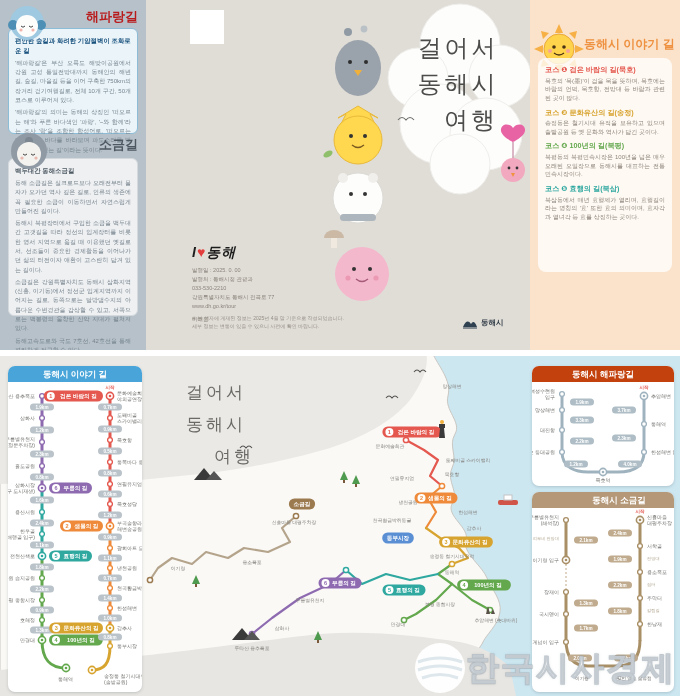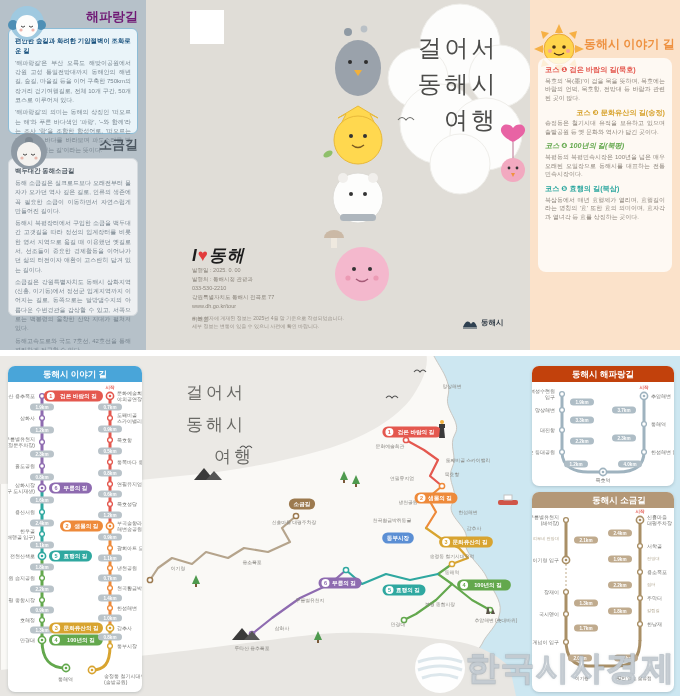--- a/index.html
+++ b/index.html
@@ -5,21 +5,21 @@
   html,body{margin:0;padding:0;}
   .page{position:relative;width:680px;height:696px;background:#fff;overflow:hidden;
         font-family:"Liberation Sans","DejaVu Sans",sans-serif;}
   
   .panel-left{position:absolute;left:0;top:0;width:146px;height:350px;background:#b6c1c9;}
   .panel-center{position:absolute;left:146px;top:0;width:384px;height:350px;background:#e0ddd7;}
   .panel-right{position:absolute;left:530px;top:0;width:150px;height:350px;background:#fbe2ca;}
   .gap-strip{position:absolute;left:0;top:350px;width:680px;height:6px;background:#ffffff;z-index:5;}
 
   .pl-title{position:absolute;font-size:13px;font-weight:bold;text-align:right;width:86px;left:52px;}
-  .pl-title.hp{top:8px;color:#701a75;}
+  .pl-title.hp{top:8px;color:#b91c1c;}
   .pl-title.sg{top:136px;color:#4d5862;}
   .pl-card{position:absolute;left:8px;width:130px;box-sizing:border-box;border-radius:6px;
            padding:7px 6px;font-size:6px;color:#78858f;line-height:1.55;}
   .pl-card.hp{top:28px;height:106px;background:#eaf4f9;border:1px solid #8cbcd6;}
   .pl-card.sg{top:158px;height:158px;background:#eef0f2;border:1px solid #d4d9dd;}
   .pl-card .sub{font-weight:bold;margin:0 0 3px;font-size:6.4px;}
   .pl-card.hp .sub{color:#17507d;}
   .pl-card.sg .sub{color:#4d5862;}
   .pl-card p{margin:0 0 3px;text-align:justify;}
   .mascot{position:absolute;z-index:2;}
@@ -27,21 +27,21 @@
   .mascot.m2{left:8px;top:128px;}
 
   .qr-box{position:absolute;left:44px;top:10px;width:30px;height:30px;background:#fff;padding:2px;}
   .cloud-wrap{position:absolute;left:236px;top:2px;width:150px;height:195px;}
   .cloud-title{position:absolute;left:250px;top:30px;width:124px;text-align:center;z-index:3;
                font-size:24px;color:#4c4c4a;letter-spacing:3px;line-height:1.5;font-weight:400;}
   .cloud-title .ln3{padding-left:26px;}
   .totem{position:absolute;left:172px;top:22px;z-index:2;}
   .pinkbird{position:absolute;left:350px;top:122px;z-index:4;}
   .gulls{position:absolute;left:250px;top:112px;z-index:4;}
-  .ilove{position:absolute;left:46px;top:244px;font-size:17px;font-weight:bold;color:#1c1c1c;
+  .ilove{position:absolute;left:46px;top:244px;font-size:14px;font-weight:bold;color:#1c1c1c;
          font-style:italic;letter-spacing:1px;}
   .ilove .heart{color:#e23c3c;font-style:normal;}
   .pub{position:absolute;left:46px;top:266px;font-size:5.5px;color:#8b857c;line-height:1.65;}
   .pub .nfp{margin-top:4px;}
   .notice{position:absolute;left:46px;top:314px;font-size:5px;color:#948e85;line-height:1.6;}
   .citylogo{position:absolute;left:316px;top:316px;display:flex;align-items:center;gap:3px;}
   .citylogo .nm{font-size:7.5px;font-weight:bold;color:#2f3a45;}
 
   .sun{position:absolute;left:4px;top:24px;}
   .pr-title{position:absolute;left:54px;top:36px;width:92px;font-size:12px;font-weight:bold;color:#ee9140;}
@@ -213,25 +213,25 @@
       <circle cx="16" cy="27" r="2" fill="#f6a49a"></circle>
         <circle cx="34" cy="27" r="2" fill="#f6a49a"></circle>
     </svg>
     <div class="pr-title">동해시 이야기 길</div>
     <div class="pr-card" id="course-list">
         <div class="course">
           <div class="clabel" style="color: rgb(228, 88, 79);">코스 ❶ 검은 바람의 길(묵호)</div>
           <div class="cdesc">묵호의 '묵(墨)'이 검을 묵을 뜻하며, 묵호에는 바람의 언덕, 묵호항, 전망대 등 바람과 관련된 곳이 많다.</div>
         </div>
         <div class="course">
-          <div class="clabel" style="color: rgb(216, 164, 48); text-align: right;">코스 ❸ 문화유산의 길(송정)</div>
+          <div class="clabel" style="color: rgb(216, 164, 48);">코스 ❸ 문화유산의 길(송정)</div>
           <div class="cdesc">송정동은 철기시대 유적을 보유하고 있으며 솔밭공원 등 옛 문화와 역사가 담긴 곳이다.</div>
         </div>
         <div class="course">
-          <div class="clabel" style="color: rgb(99, 168, 77); font-style: italic;">코스 ❹ 100년의 길(북평)</div>
+          <div class="clabel" style="color: rgb(99, 168, 77);">코스 ❹ 100년의 길(북평)</div>
           <div class="cdesc">북평동의 북평민속시장은 100년을 넘은 매우 오래된 오일장으로 동해시를 대표하는 전통민속시장이다.</div>
         </div>
         <div class="course">
           <div class="clabel" style="color: rgb(47, 168, 160);">코스 ❺ 효행의 길(북삼)</div>
           <div class="cdesc">북삼동에서 매년 효행제가 열리며, 효행길이라는 명칭의 '효' 또한 효의 의미이며, 효자각과 열녀각 등 효를 상징하는 곳이다.</div>
         </div>
       </div>
   </div>
 
   <div class="gap-strip"></div>

